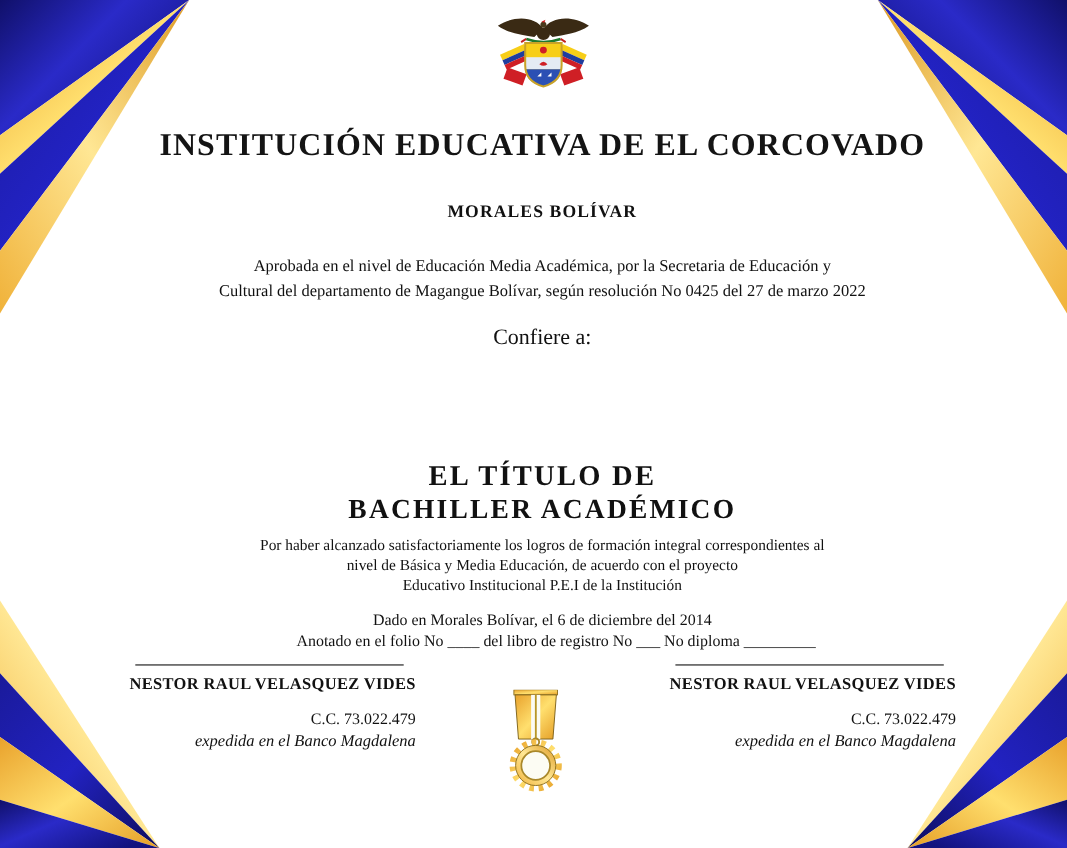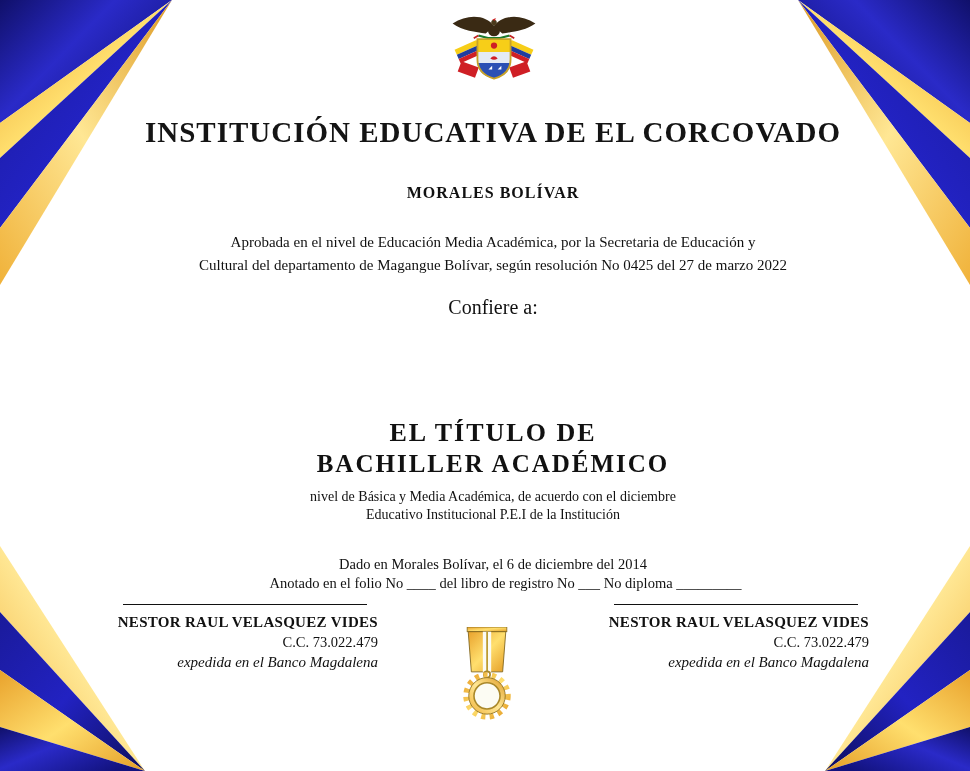--- a/index.html
+++ b/index.html
@@ -27,21 +27,21 @@
   .degree2  { top:450px; font-size:25px; letter-spacing:2px; font-weight:bold; }
   .achievement { top:488px; font-size:14px; line-height:18px; }
   .issued   { top:556px; font-size:14.5px; }
   .registry { top:575px; font-size:14.5px;padding-left:25px; }
 
   .sig-block { position:absolute; top:604px; width:266px; text-align:right; }
   .sig-block.left  { left:112px; }
   .sig-block.right { left:603px; }
   .sig-line { border-top:1.5px solid #111; width:244px; margin:0 auto; }
   .sig-name { margin-top:9px; font-size:15px; font-weight:bold; letter-spacing:0.3px; }
-  .sig-id   { margin-top:3px; font-size:14.5px; }
+  .sig-id   { margin-top:15px; font-size:14.5px; }
   .sig-place{ margin-top:3px; font-size:15px;font-style:italic; }
 
   .coat { position:absolute; left:448px; top:12px; }
   .medal { position:absolute; left:455px; top:627px; }
 </style>
 </head>
 <body>
 
 <svg width="0" height="0" style="position:absolute" aria-hidden="true">
   <defs>
@@ -142,21 +142,22 @@
     <div>Aprobada en el nivel de Educación Media Académica, por la Secretaria de Educación y</div>
     <div>Cultural del departamento de Magangue Bolívar, según resolución No 0425 del 27 de marzo 2022</div>
   </div>
 
   <div class="ctext confers">Confiere a:</div>
 
   <div class="ctext degree1">EL TÍTULO DE</div>
   <div class="ctext degree2">BACHILLER ACADÉMICO</div>
 
   <div class="ctext achievement">
-    <div>nivel de Básica y Media Académica, de acuerdo con el diciembre</div>
+    <div>Por haber alcanzado satisfactoriamente los logros de formación integral correspondientes al</div>
+    <div>nivel de Básica y Media Educación, de acuerdo con el proyecto</div>
     <div>Educativo Institucional P.E.I de la Institución</div>
   </div>
 
   <div class="ctext issued">Dado en Morales Bolívar, el 6 de diciembre del 2014</div>
   <div class="ctext registry">Anotado en el folio No ____ del libro de registro No ___ No diploma _________</div>
 
   <div class="sig-block left">
     <div class="sig-line"></div>
     <div class="sig-name">NESTOR RAUL VELASQUEZ VIDES</div>
     <div class="sig-id">C.C. 73.022.479</div>

